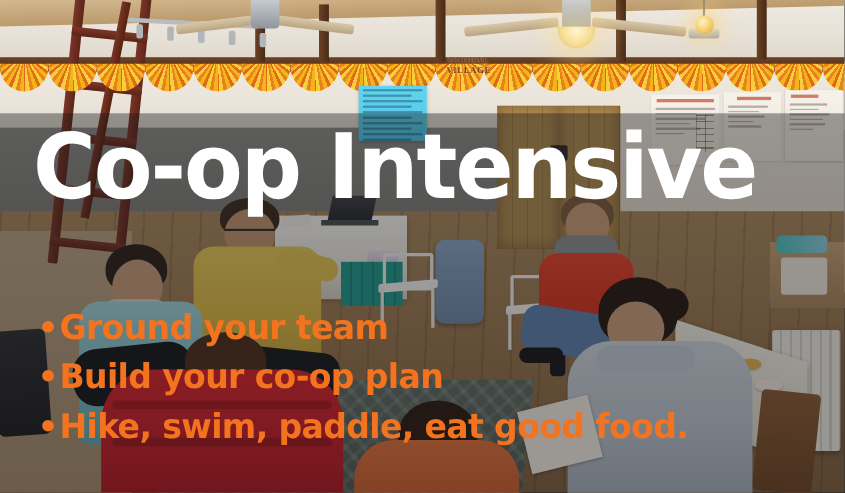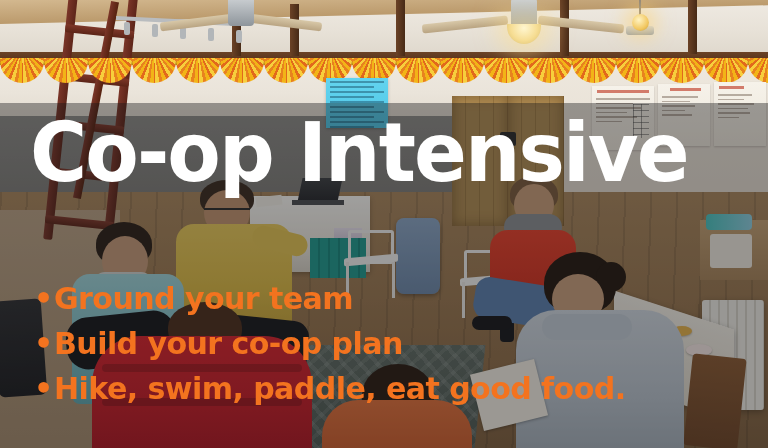--- a/index.html
+++ b/index.html
@@ -358,20 +358,21 @@
       <div class="sunflower" style="left:396px;"></div>
       <div class="sunflower" style="left:440px;"></div>
       <div class="sunflower" style="left:484px;"></div>
       <div class="sunflower" style="left:528px;"></div>
       <div class="sunflower" style="left:572px;"></div>
       <div class="sunflower" style="left:616px;"></div>
       <div class="sunflower" style="left:660px;"></div>
       <div class="sunflower" style="left:704px;"></div>
       <div class="sunflower" style="left:748px;"></div>
     </div>
+    <div class="vil-logo">GLOBAL VILLAGE</div>
 
     <div class="poster-cyan">
       <i></i>
         <i></i>
         <i></i>
         <i></i>
         <i></i>
         <i></i>
         <i></i>
         <i></i>

